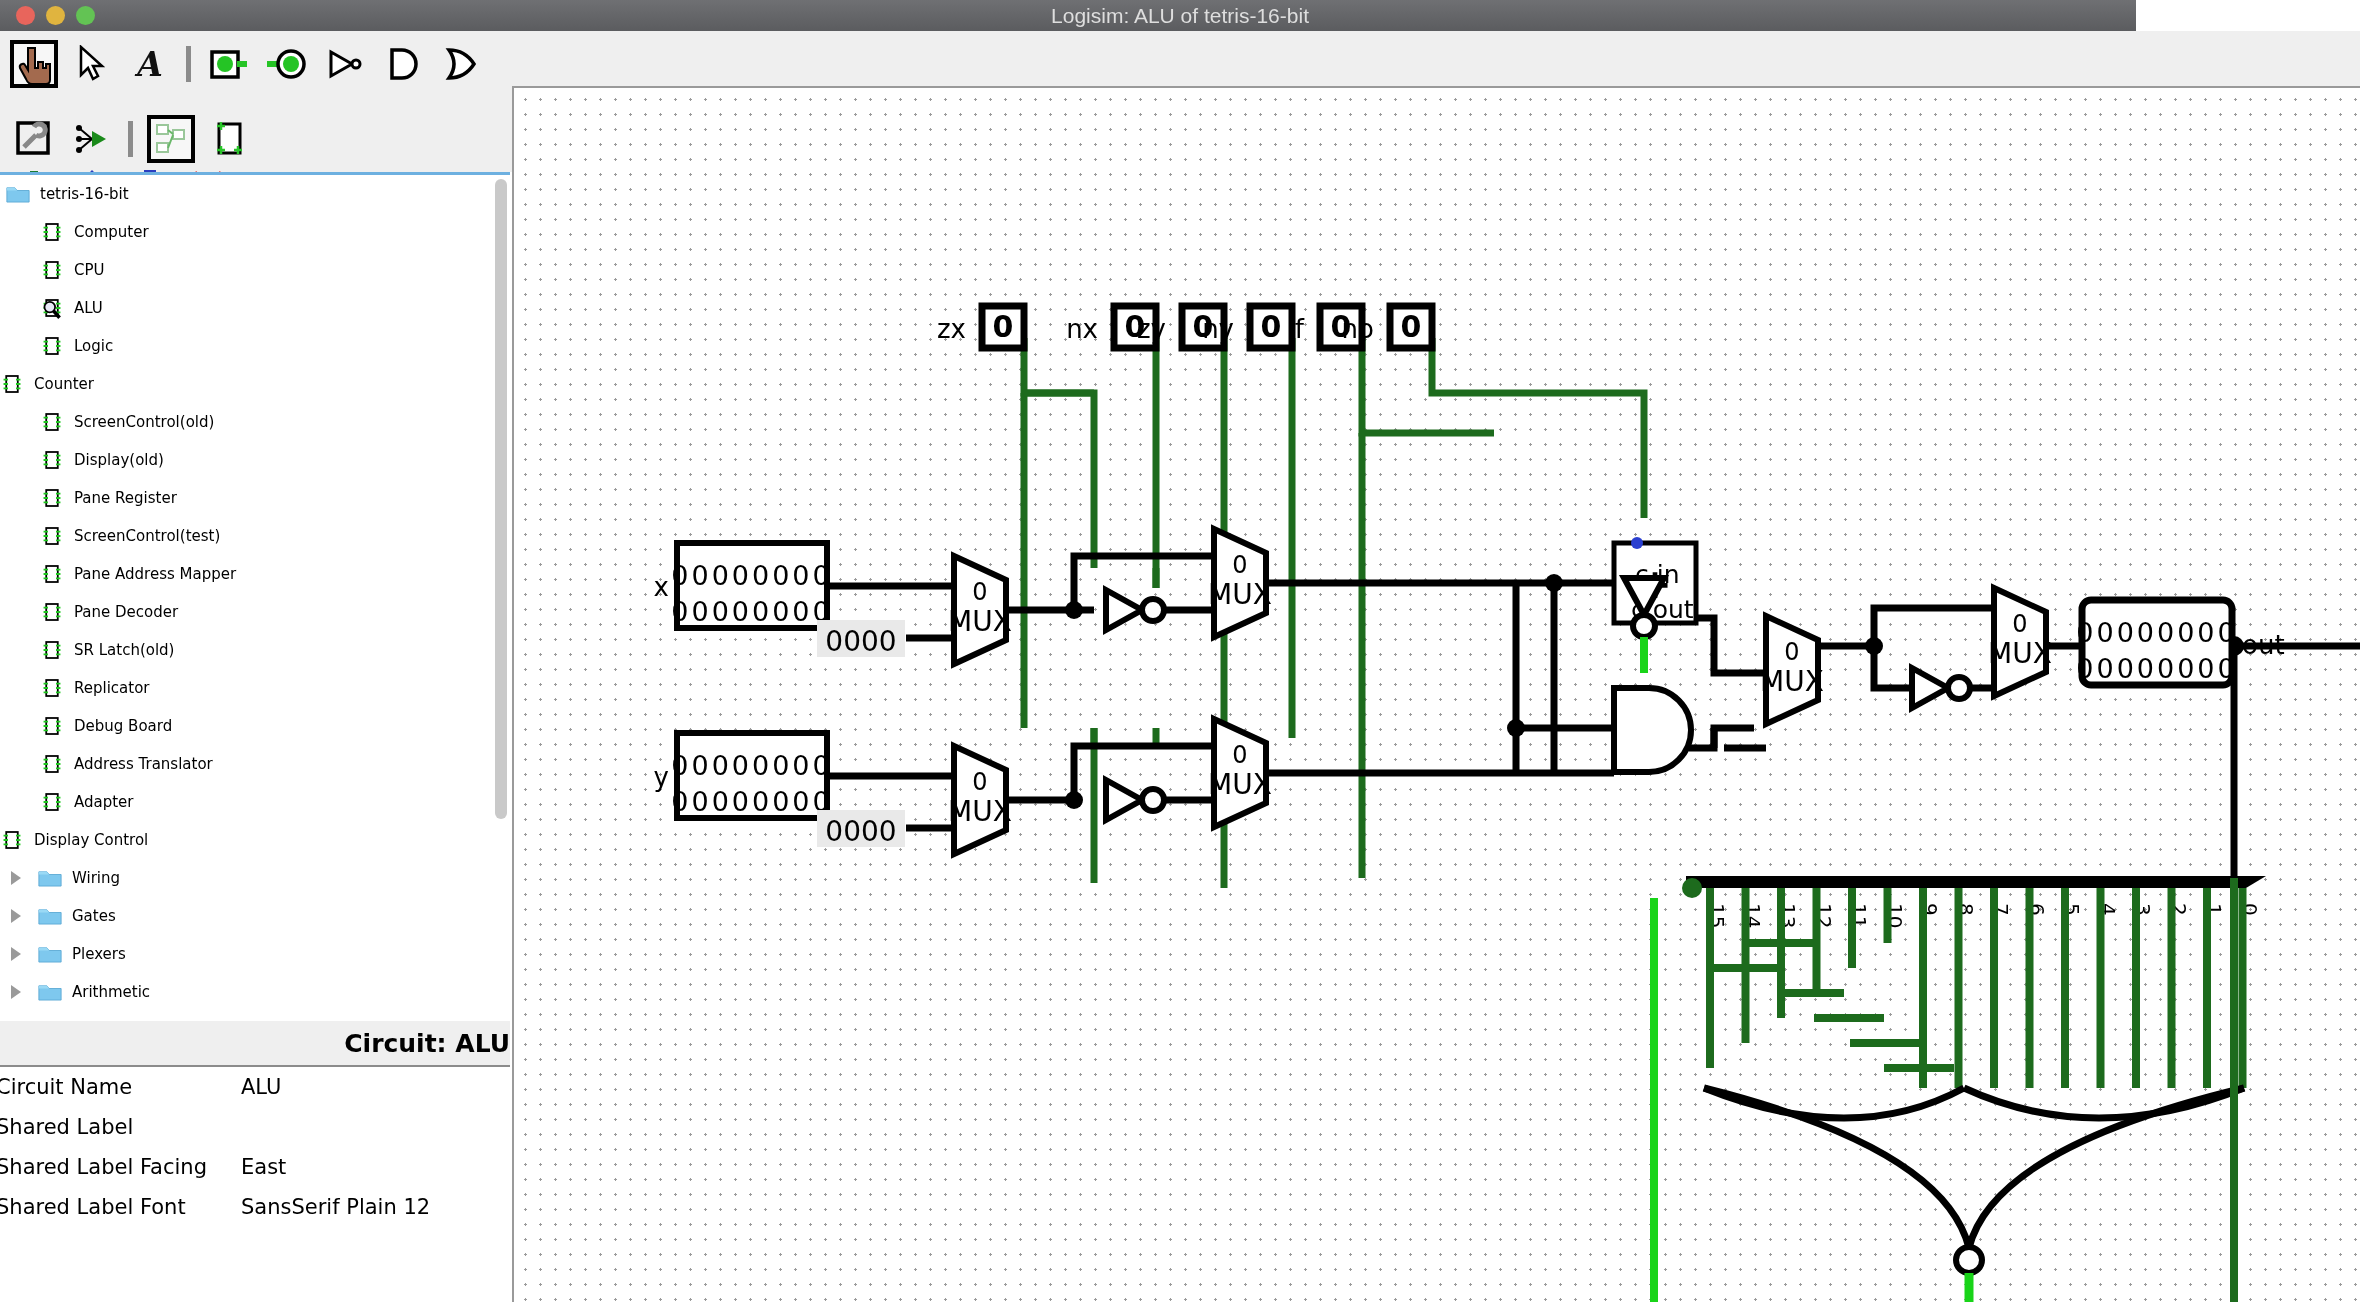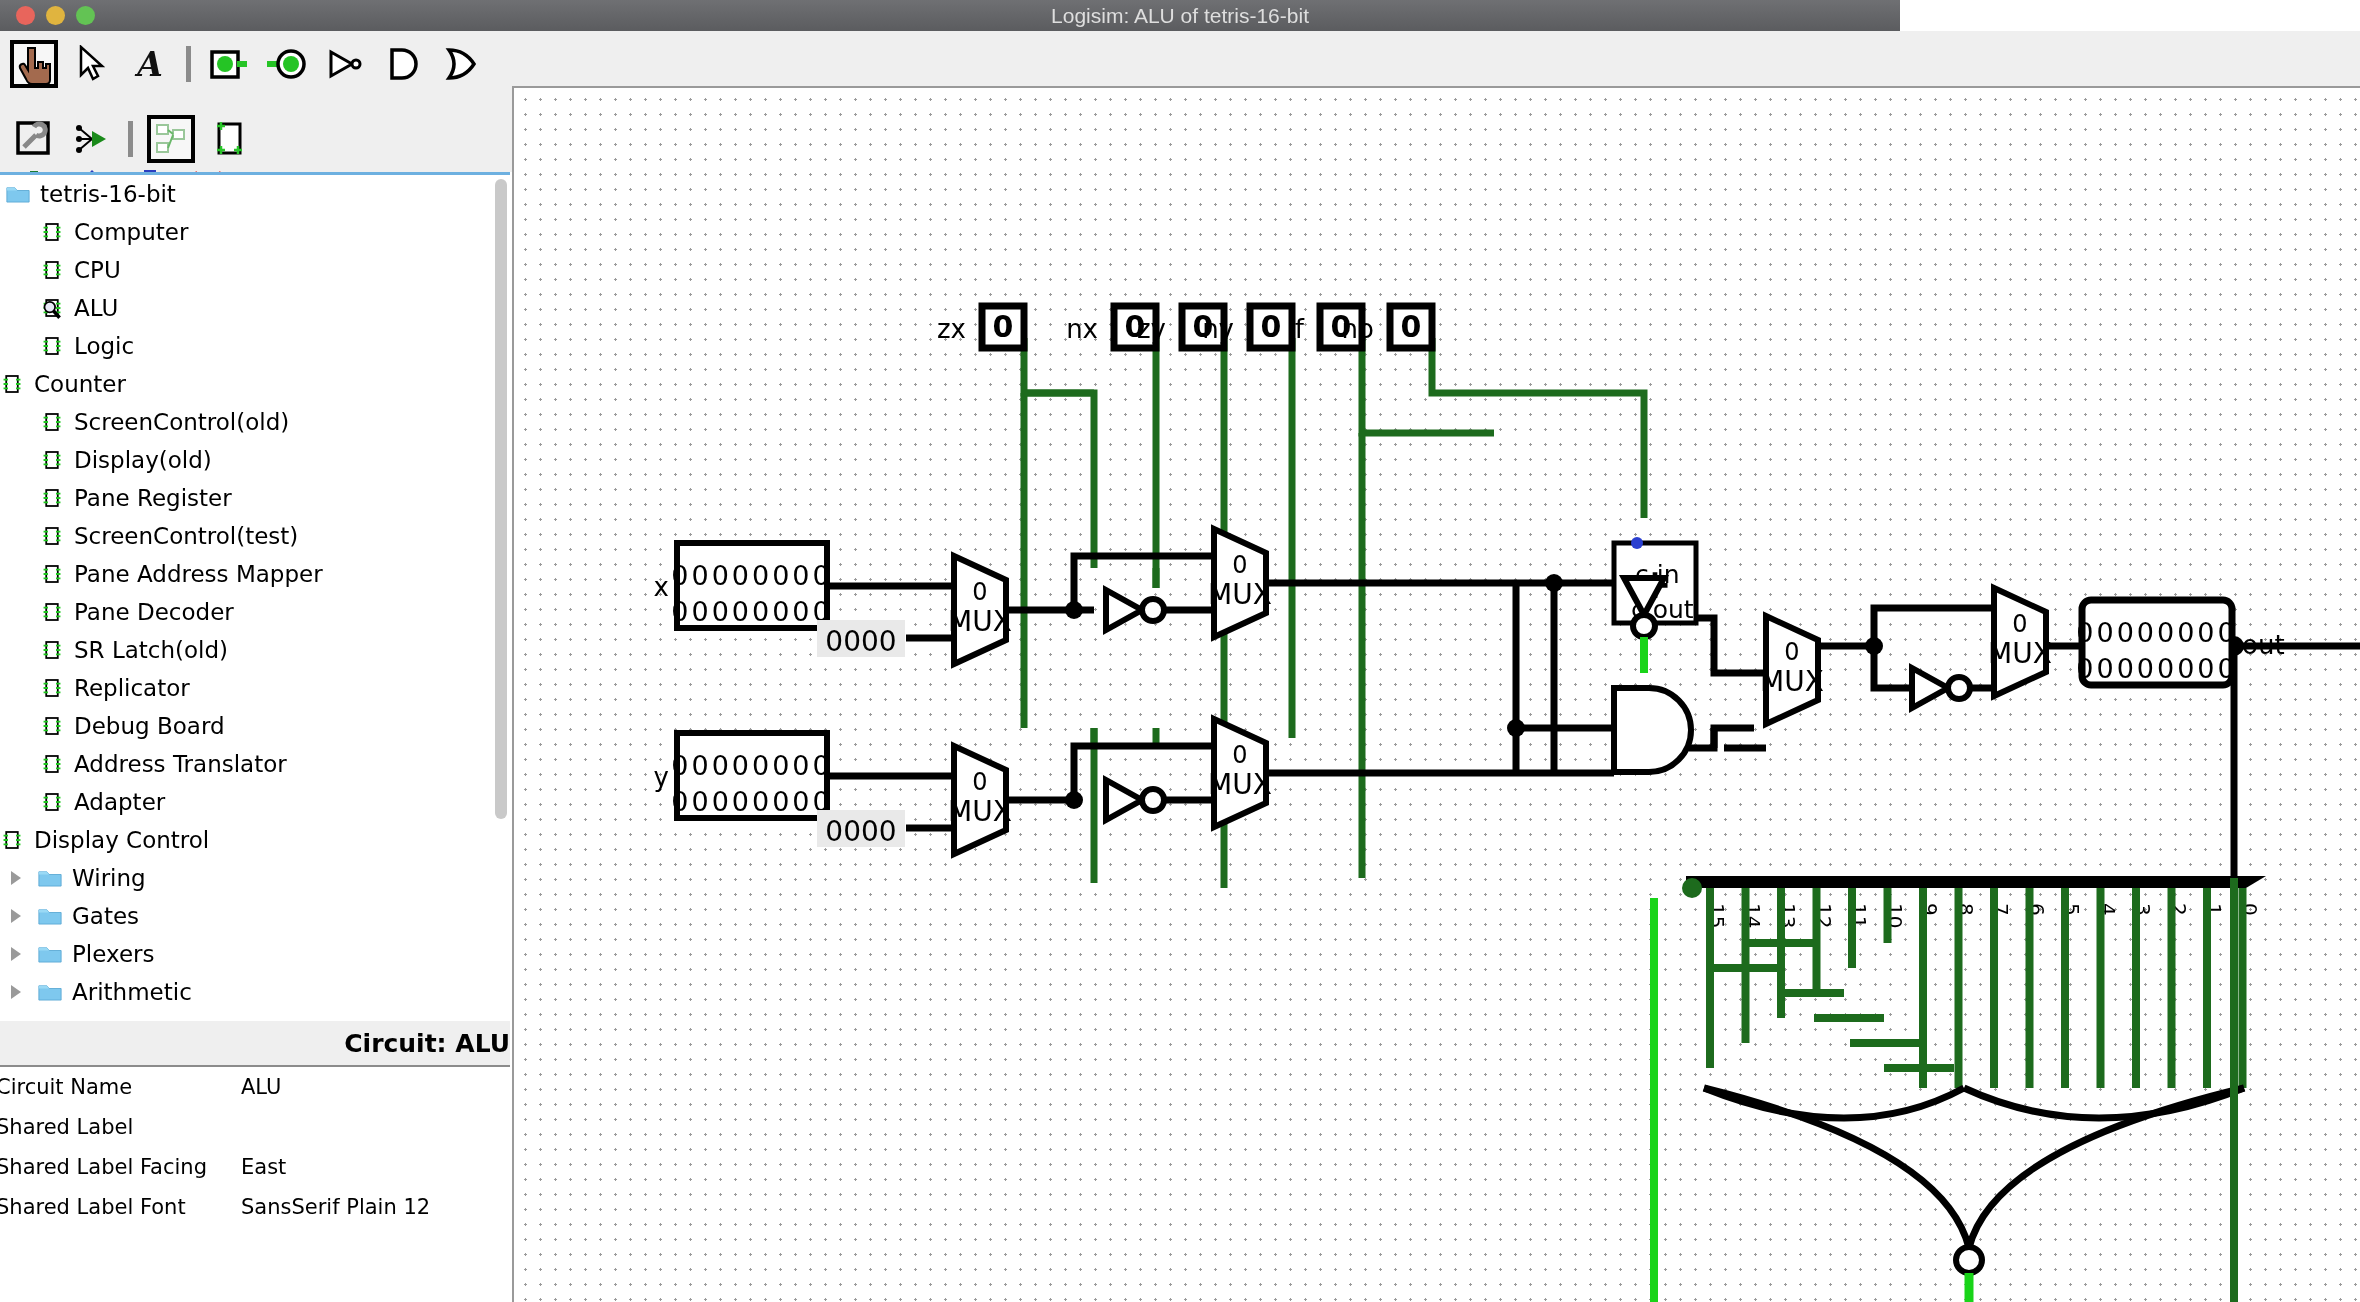--- a/index.html
+++ b/index.html
@@ -1,20 +1,20 @@
 <!DOCTYPE html>
 <html><head>
 <meta charset="utf-8">
 <style>
   html,body{margin:0;padding:0;background:#fff;}
   body{width:2360px;height:1302px;font-family:"DejaVu Sans",sans-serif;overflow:hidden;}
   .app{position:relative;width:2360px;height:1302px;}
 
   
-  .titlebar{position:absolute;left:0;top:0;width:1900px;height:31px;
+  .titlebar{position:absolute;left:0;top:0;width:2136px;height:31px;
     background:linear-gradient(#6f7073,#5b5c5f);border-bottom:1px solid #2e2f31;}
   .tb-title{position:absolute;left:0;top:0;width:2360px;height:31px;line-height:31px;
     text-align:center;color:#dedede;font-size:21px;font-family:"Liberation Sans",sans-serif;}
   .wbtns{position:absolute;left:16px;top:6px;display:flex;gap:11px;}
   .wbtn{width:19px;height:19px;border-radius:50%;}
   .wb-close{background:#e8655c;}
   .wb-min{background:#e0b43f;}
   .wb-max{background:#63c354;}
 
   
@@ -26,21 +26,21 @@
     margin-left:10px;position:relative;}
   .tool.sel{border:4px solid #000;background:#f7f7f7;box-sizing:border-box;}
   .vsep{width:5px;height:36px;background:#8b8b8b;margin-left:12px;margin-right:4px;}
 
   
   .explorer{position:absolute;left:0;top:172px;width:510px;height:846px;background:#fff;
     border-top:3px solid #6db0e0;border-bottom:3px solid #6db0e0;overflow:hidden;}
   .tree{position:absolute;left:0;top:0;width:492px;}
   .titem{height:38px;display:flex;align-items:center;white-space:nowrap;}
   .titem .tw{width:24px;display:flex;justify-content:center;align-items:center;}
-  .tlabel{font-size:23px;color:#000;font-family:"DejaVu Sans",sans-serif;margin-left:10px;}
+  .tlabel{font-size:15px;color:#000;font-family:"DejaVu Sans",sans-serif;margin-left:10px;}
   .scrollbar{position:absolute;right:0;top:0;width:18px;height:846px;background:#fff;}
   .scrollthumb{position:absolute;left:3px;top:4px;width:12px;height:640px;background:#c9c9c9;border-radius:6px;}
 
   
   .props{position:absolute;left:0;top:1021px;width:510px;height:281px;background:#fff;}
   .props-hdr{height:44px;background:#efefef;border-bottom:2px solid #8b8b8b;
     display:flex;align-items:center;justify-content:flex-end;}
   .props-hdr span{font-size:25px;font-weight:bold;font-family:"DejaVu Sans",sans-serif;}
   .prow{height:40px;display:flex;align-items:center;font-size:21px;
     font-family:"DejaVu Sans",sans-serif;}

